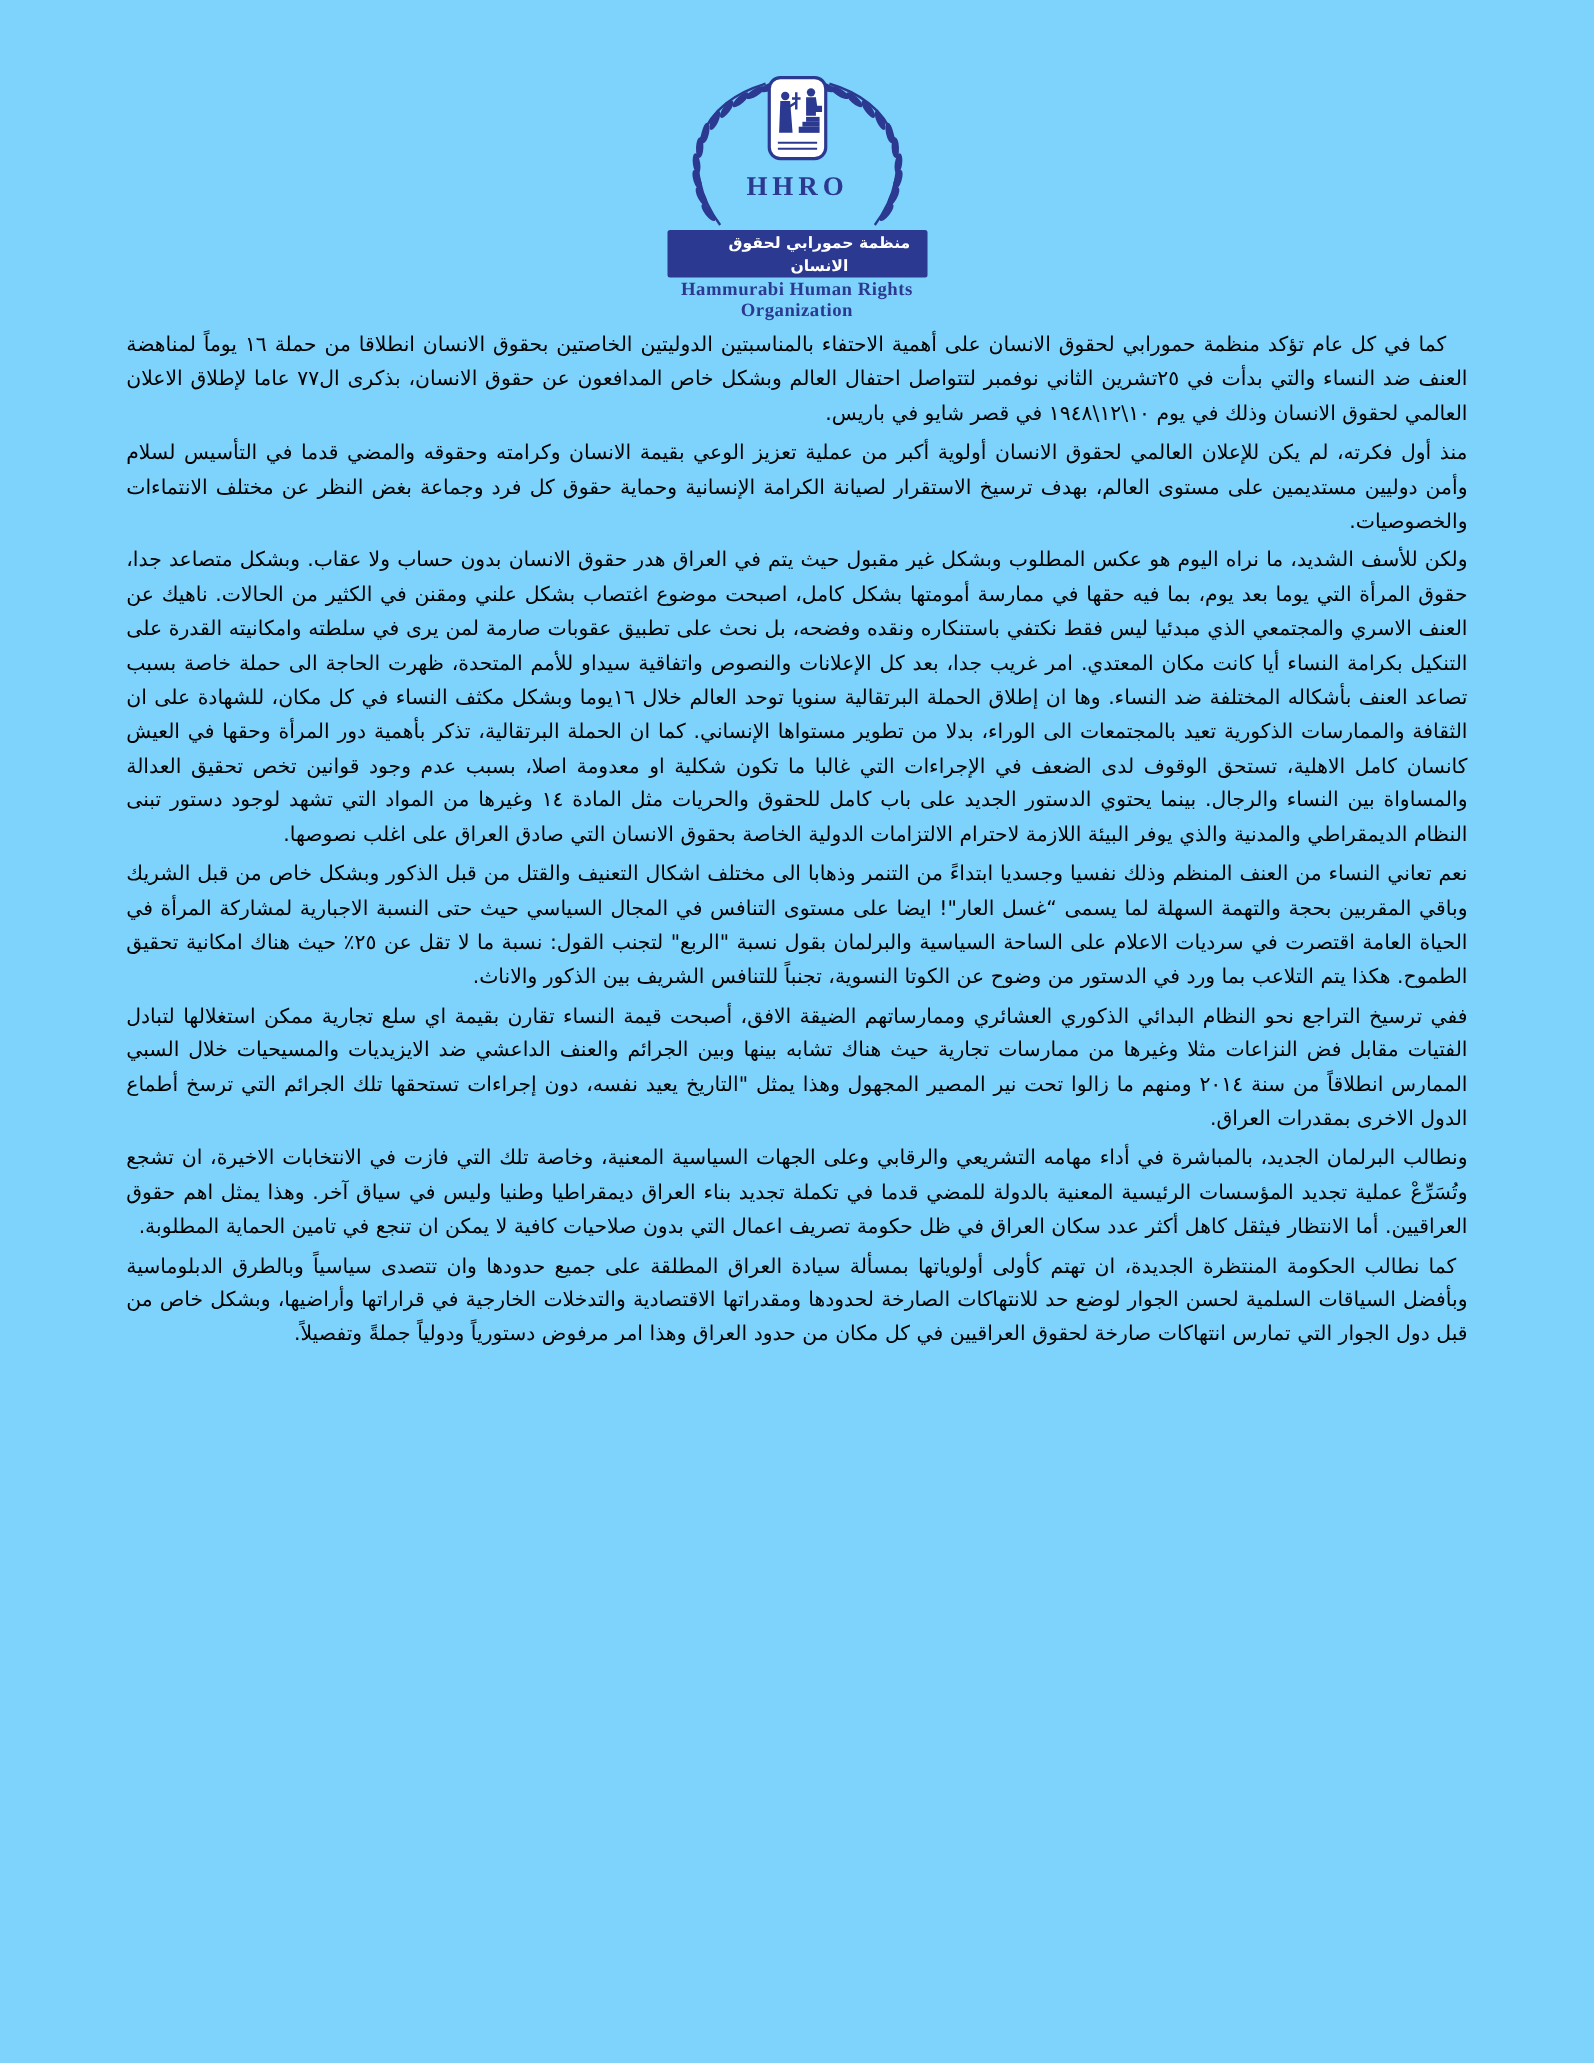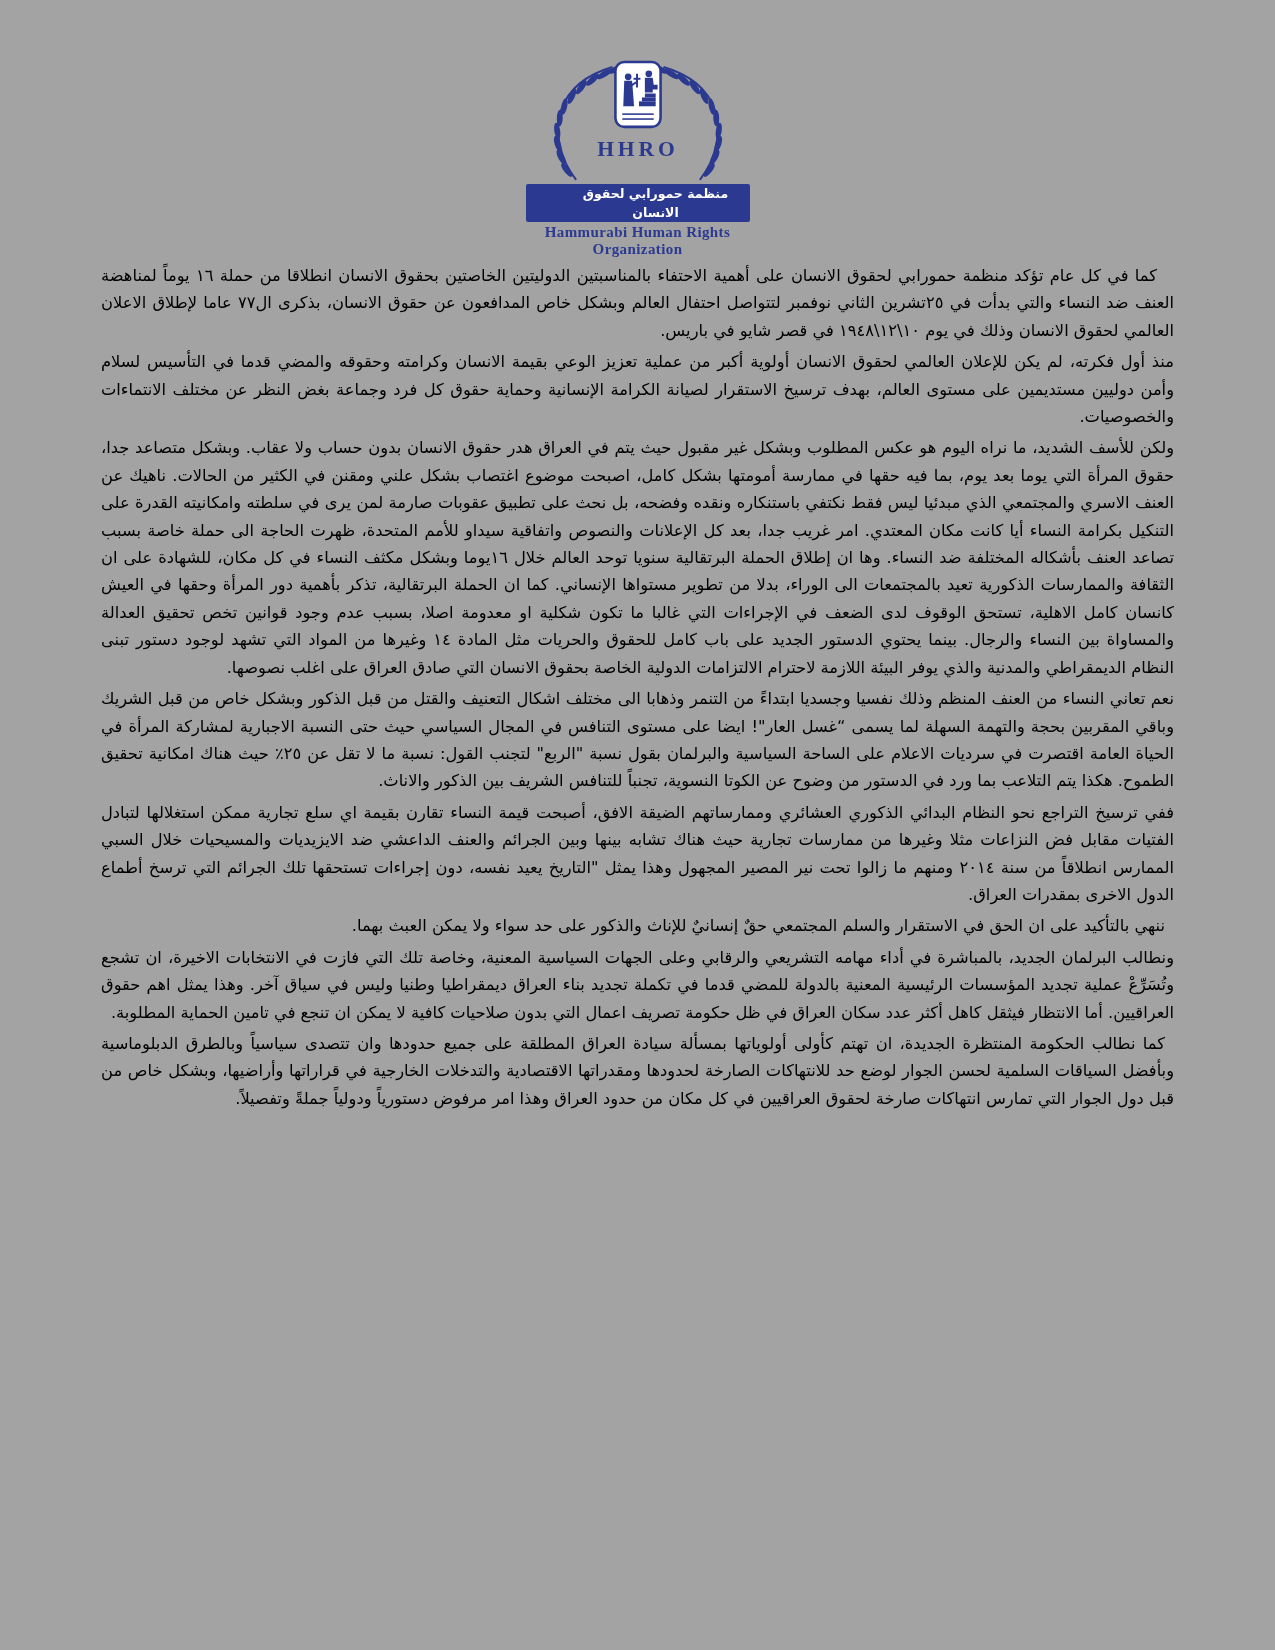--- a/index.html
+++ b/index.html
@@ -1,27 +1,27 @@
 <!DOCTYPE html>
 <html lang="ar"><head>
 <meta charset="utf-8">
 <style>
   * { box-sizing: border-box; }
   html, body { margin: 0; padding: 0; background: #ffffff; }
   .page {
     width: 1275px; height: 1650px;
-    margin: 0 auto; background: #a3a3a3;
+    margin: 0 auto; background: #7dd3fc;
     position: relative; overflow: hidden;
     font-family: "DejaVu Sans", sans-serif;
   }
   
   .logo-block { width: 250px; margin: 60px auto 0; text-align: center; }
   .logo-emblem { display: block; margin: 0 auto; }
   .logo-band {
-    display: block; width: 224px; margin: 2px auto 0;
+    display: block; width: 208px; margin: 2px auto 0;
     background: #2b3990; color: #ffffff;
     font-size: 12.5px; font-weight: bold; line-height: 19px;
     direction: rtl; border-radius: 2px; padding-left: 36px;
   }
   .logo-en {
     margin-top: 2px; color: #2b3990;
     font-family: "Liberation Serif", serif;
     font-size: 15px; font-weight: bold; letter-spacing: 0.4px;
   }
   
@@ -110,18 +110,17 @@
     <div class="logo-en">Hammurabi Human Rights Organization</div>
   </header>
 
 
   <main class="doc-body">
     <p class="indent-lg">كما في كل عام تؤكد منظمة حمورابي لحقوق الانسان على أهمية الاحتفاء بالمناسبتين الدوليتين الخاصتين بحقوق الانسان انطلاقا من حملة ١٦ يوماً لمناهضة العنف ضد النساء والتي بدأت في ٢٥تشرين الثاني نوفمبر لتتواصل احتفال العالم وبشكل خاص المدافعون عن حقوق الانسان، بذكرى ال٧٧ عاما لإطلاق الاعلان العالمي لحقوق الانسان وذلك في يوم ١٠\١٢\١٩٤٨ في قصر شايو في باريس.</p>
     <p>منذ أول فكرته، لم يكن للإعلان العالمي لحقوق الانسان أولوية أكبر من عملية تعزيز الوعي بقيمة الانسان وكرامته وحقوقه والمضي قدما في التأسيس لسلام وأمن دوليين مستديمين على مستوى العالم، بهدف ترسيخ الاستقرار لصيانة الكرامة الإنسانية وحماية حقوق كل فرد وجماعة بغض النظر عن مختلف الانتماءات والخصوصيات.</p>
     <p>ولكن للأسف الشديد، ما نراه اليوم هو عكس المطلوب وبشكل غير مقبول حيث يتم في العراق هدر حقوق الانسان بدون حساب ولا عقاب. وبشكل متصاعد جدا، حقوق المرأة التي يوما بعد يوم، بما فيه حقها في ممارسة أمومتها بشكل كامل، اصبحت موضوع اغتصاب بشكل علني ومقنن في الكثير من الحالات. ناهيك عن العنف الاسري والمجتمعي الذي مبدئيا ليس فقط نكتفي باستنكاره ونقده وفضحه، بل نحث على تطبيق عقوبات صارمة لمن يرى في سلطته وامكانيته القدرة على التنكيل بكرامة النساء أيا كانت مكان المعتدي. امر غريب جدا، بعد كل الإعلانات والنصوص واتفاقية سيداو للأمم المتحدة، ظهرت الحاجة الى حملة خاصة بسبب تصاعد العنف بأشكاله المختلفة ضد النساء. وها ان إطلاق الحملة البرتقالية سنويا توحد العالم خلال ١٦يوما وبشكل مكثف النساء في كل مكان، للشهادة على ان الثقافة والممارسات الذكورية تعيد بالمجتمعات الى الوراء، بدلا من تطوير مستواها الإنساني. كما ان الحملة البرتقالية، تذكر بأهمية دور المرأة وحقها في العيش كانسان كامل الاهلية، تستحق الوقوف لدى الضعف في الإجراءات التي غالبا ما تكون شكلية او معدومة اصلا، بسبب عدم وجود قوانين تخص تحقيق العدالة والمساواة بين النساء والرجال. بينما يحتوي الدستور الجديد على باب كامل للحقوق والحريات مثل المادة ١٤ وغيرها من المواد التي تشهد لوجود دستور تبنى النظام الديمقراطي والمدنية والذي يوفر البيئة اللازمة لاحترام الالتزامات الدولية الخاصة بحقوق الانسان التي صادق العراق على اغلب نصوصها.</p>
     <p>نعم تعاني النساء من العنف المنظم وذلك نفسيا وجسديا ابتداءً من التنمر وذهابا الى مختلف اشكال التعنيف والقتل من قبل الذكور وبشكل خاص من قبل الشريك وباقي المقربين بحجة والتهمة السهلة لما يسمى “غسل العار"! ايضا على مستوى التنافس في المجال السياسي حيث حتى النسبة الاجبارية لمشاركة المرأة في الحياة العامة اقتصرت في سرديات الاعلام على الساحة السياسية والبرلمان بقول نسبة "الربع" لتجنب القول: نسبة ما لا تقل عن ٢٥٪ حيث هناك امكانية تحقيق الطموح. هكذا يتم التلاعب بما ورد في الدستور من وضوح عن الكوتا النسوية، تجنباً للتنافس الشريف بين الذكور والاناث.</p>
     <p>ففي ترسيخ التراجع نحو النظام البدائي الذكوري العشائري وممارساتهم الضيقة الافق، أصبحت قيمة النساء تقارن بقيمة اي سلع تجارية ممكن استغلالها لتبادل الفتيات مقابل فض النزاعات مثلا وغيرها من ممارسات تجارية حيث هناك تشابه بينها وبين الجرائم والعنف الداعشي ضد الايزيديات والمسيحيات خلال السبي الممارس انطلاقاً من سنة ٢٠١٤ ومنهم ما زالوا تحت نير المصير المجهول وهذا يمثل "التاريخ يعيد نفسه، دون إجراءات تستحقها تلك الجرائم التي ترسخ أطماع الدول الاخرى بمقدرات العراق.</p>
-    <p class="indent-sm">ننهي بالتأكيد على ان الحق في الاستقرار والسلم المجتمعي حقٌ إنسانيٌ للإناث والذكور على حد سواء ولا يمكن العبث بهما.</p>
     <p>ونطالب البرلمان الجديد، بالمباشرة في أداء مهامه التشريعي والرقابي وعلى الجهات السياسية المعنية، وخاصة تلك التي فازت في الانتخابات الاخيرة، ان تشجع وتُسَرِّعْ عملية تجديد المؤسسات الرئيسية المعنية بالدولة للمضي قدما في تكملة تجديد بناء العراق ديمقراطيا وطنيا وليس في سياق آخر. وهذا يمثل اهم حقوق العراقيين. أما الانتظار فيثقل كاهل أكثر عدد سكان العراق في ظل حكومة تصريف اعمال التي بدون صلاحيات كافية لا يمكن ان تنجع في تامين الحماية المطلوبة.</p>
     <p class="indent-sm">كما نطالب الحكومة المنتظرة الجديدة، ان تهتم كأولى أولوياتها بمسألة سيادة العراق المطلقة على جميع حدودها وان تتصدى سياسياً وبالطرق الدبلوماسية وبأفضل السياقات السلمية لحسن الجوار لوضع حد للانتهاكات الصارخة لحدودها ومقدراتها الاقتصادية والتدخلات الخارجية في قراراتها وأراضيها، وبشكل خاص من قبل دول الجوار التي تمارس انتهاكات صارخة لحقوق العراقيين في كل مكان من حدود العراق وهذا امر مرفوض دستورياً ودولياً جملةً وتفصيلاً.</p>
   </main>
 
 </div>
 
 </body></html>

